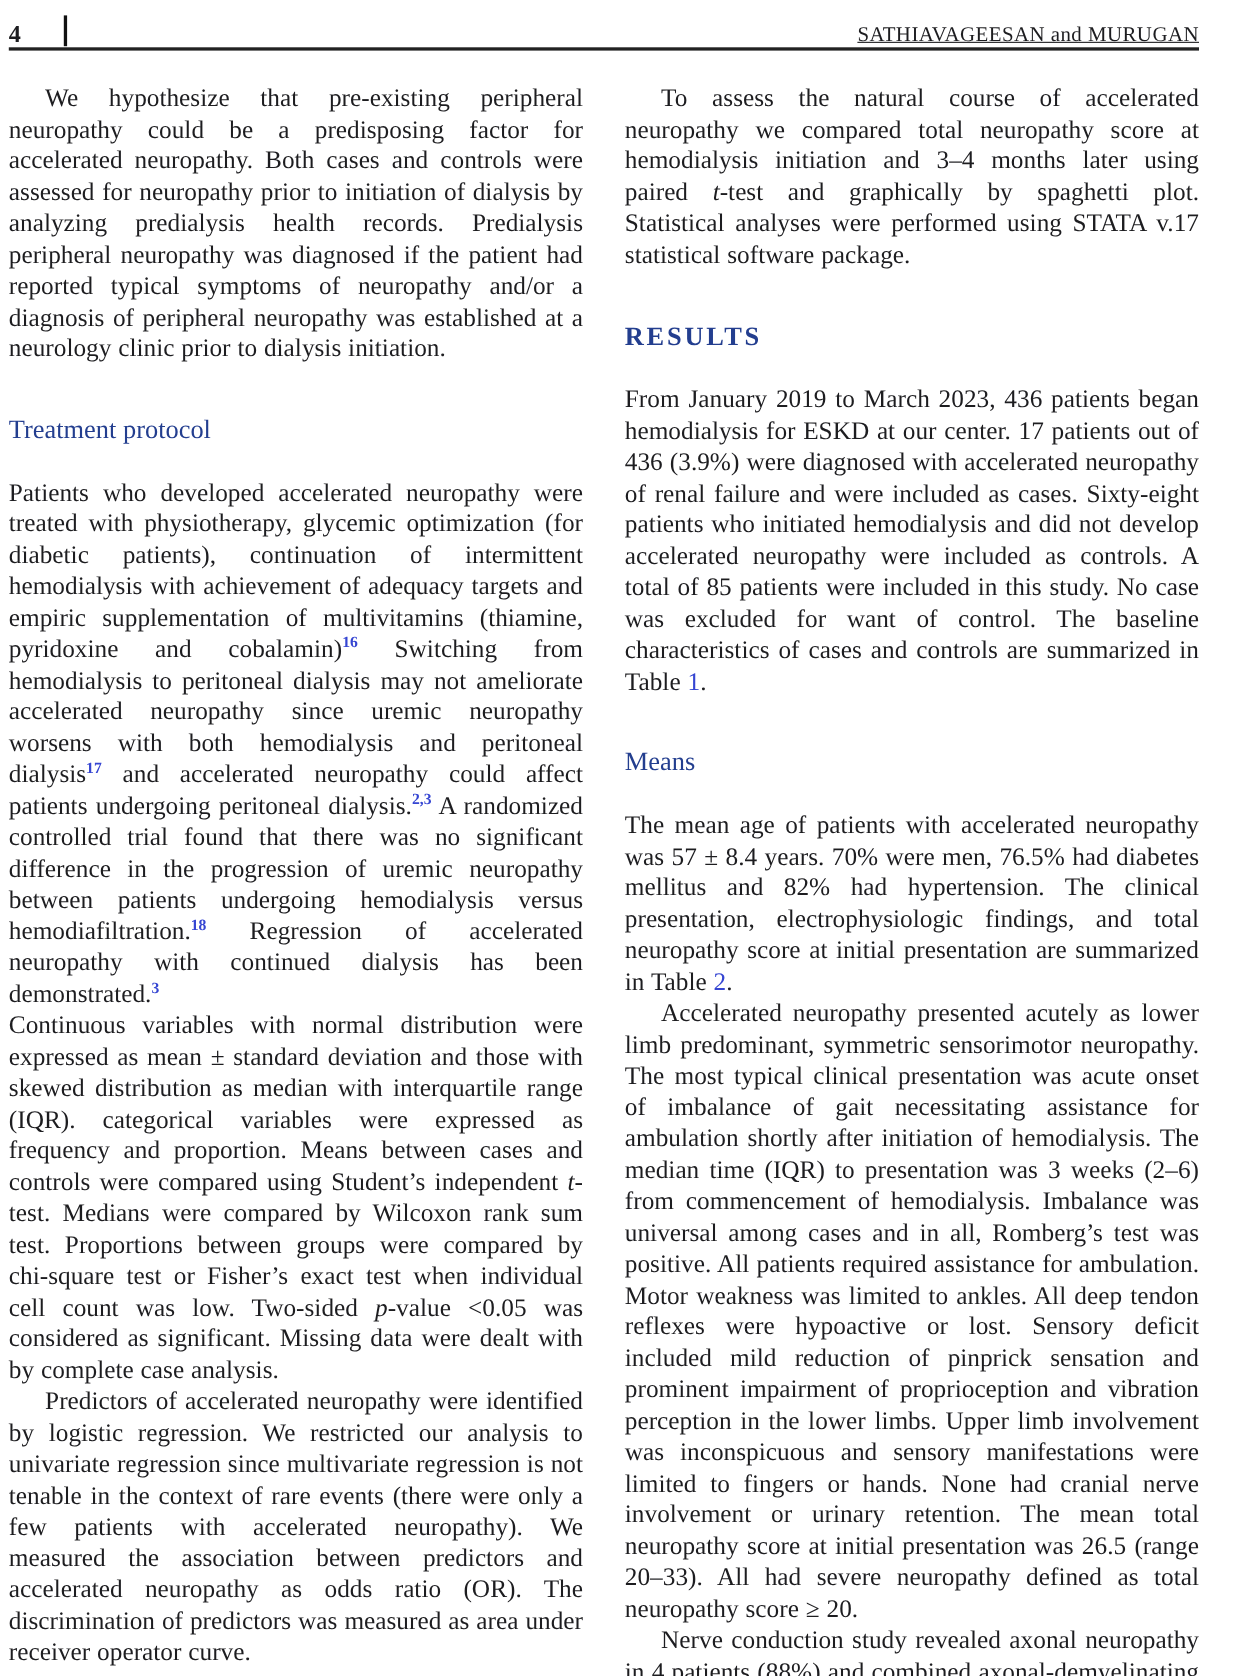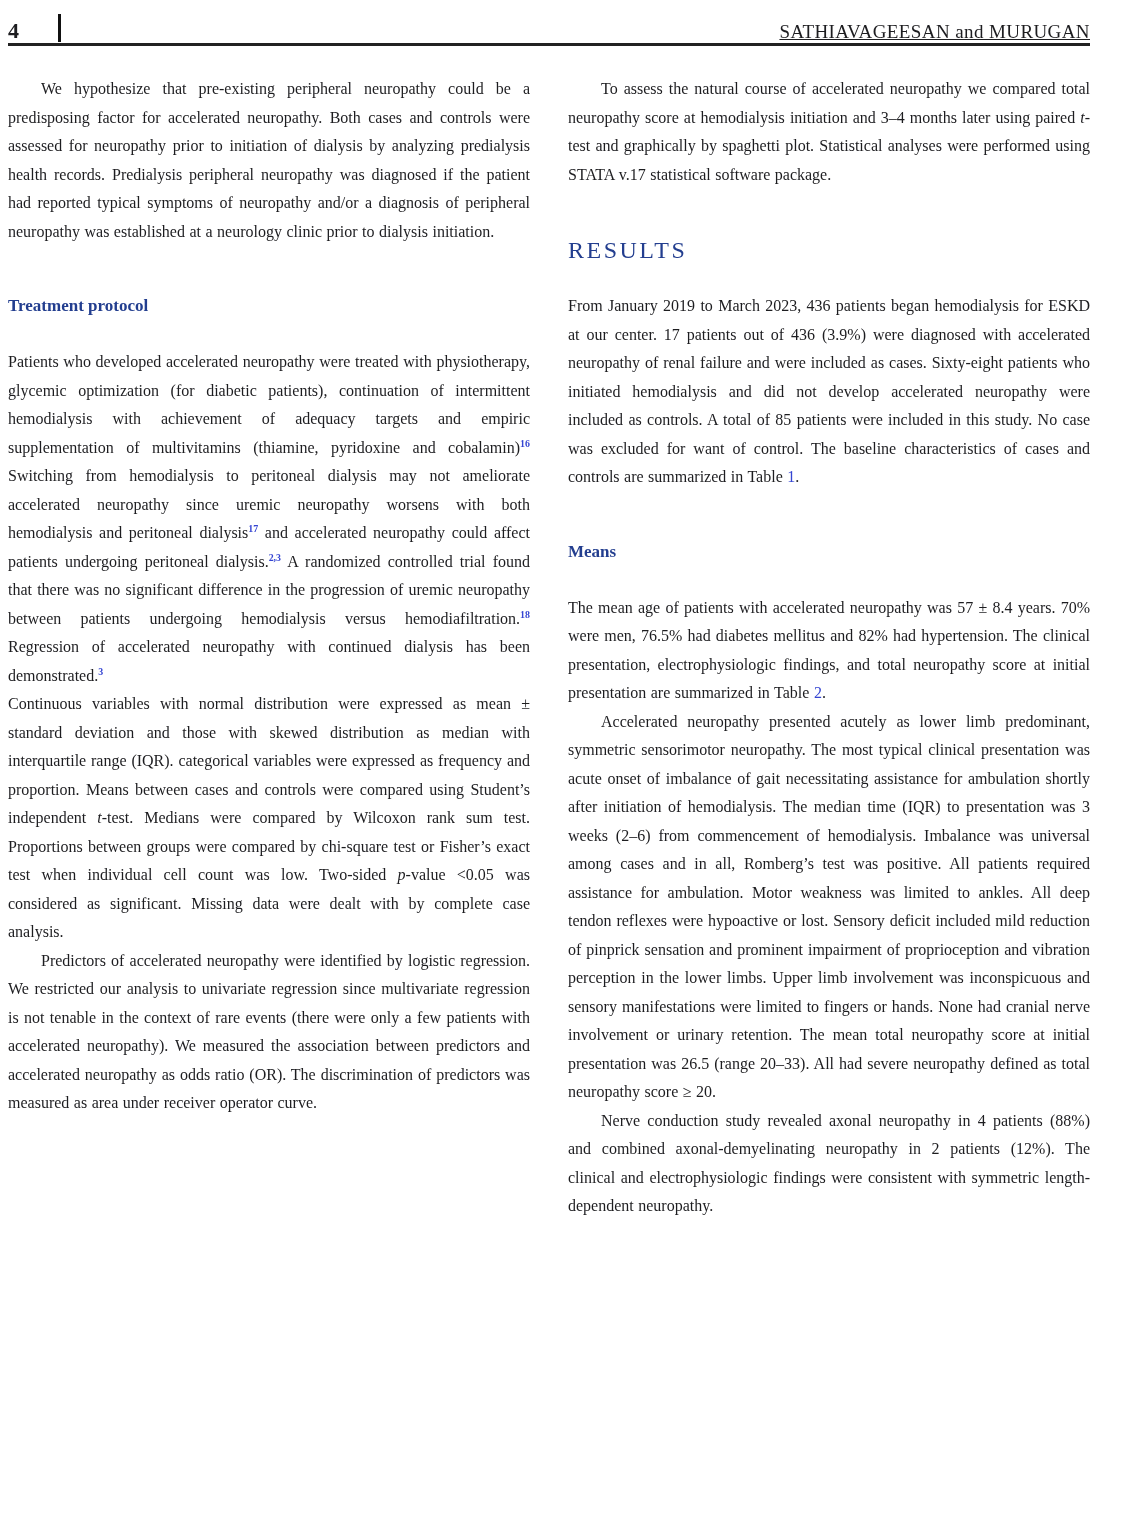--- a/index.html
+++ b/index.html
@@ -27,40 +27,40 @@
   .pagenum{font-weight:bold;font-size:22px;line-height:22px;}
   .hdr-bar{display:inline-block;width:2.5px;height:28px;background:#111;margin-left:39px;}
   .running-head{font-size:19px;letter-spacing:0.4px;line-height:20px;text-decoration:underline;}
   .hdr-rule{height:3px;background:var(--rule-color);margin-top:1px;}
   .content{
     display:flex;gap:38px;margin-top:29px;
   }
   .col{width:522px;}
   .para{
     margin:0;
-    font-size:16px;
+    font-size:23px;
     line-height:28.5px;
     text-align:justify;
     word-spacing:0.5px;
     hyphens:auto;
     -webkit-hyphens:auto;
   }
   .indent{text-indent:33px;}
   .subhead{
     color:var(--heading-blue);
-    font-size:17px;
+    font-size:24px;
     line-height:31px;
-    font-weight:bold;
+    font-weight:normal;
     margin:44px 0 27px 0;
   }
   .results-head{
     color:var(--heading-blue);
     font-size:24px;
     line-height:30px;
-    font-weight:normal;
+    font-weight:bold;
     letter-spacing:2.5px;
     margin:46px 0 27px 0;
   }
   sup[data-name="citation-ref"]{
     color:var(--link-blue);
     font-size:0.62em;
     line-height:0;
     font-weight:bold;
   }
   span[data-name="table-link"]{color:var(--link-blue);}

